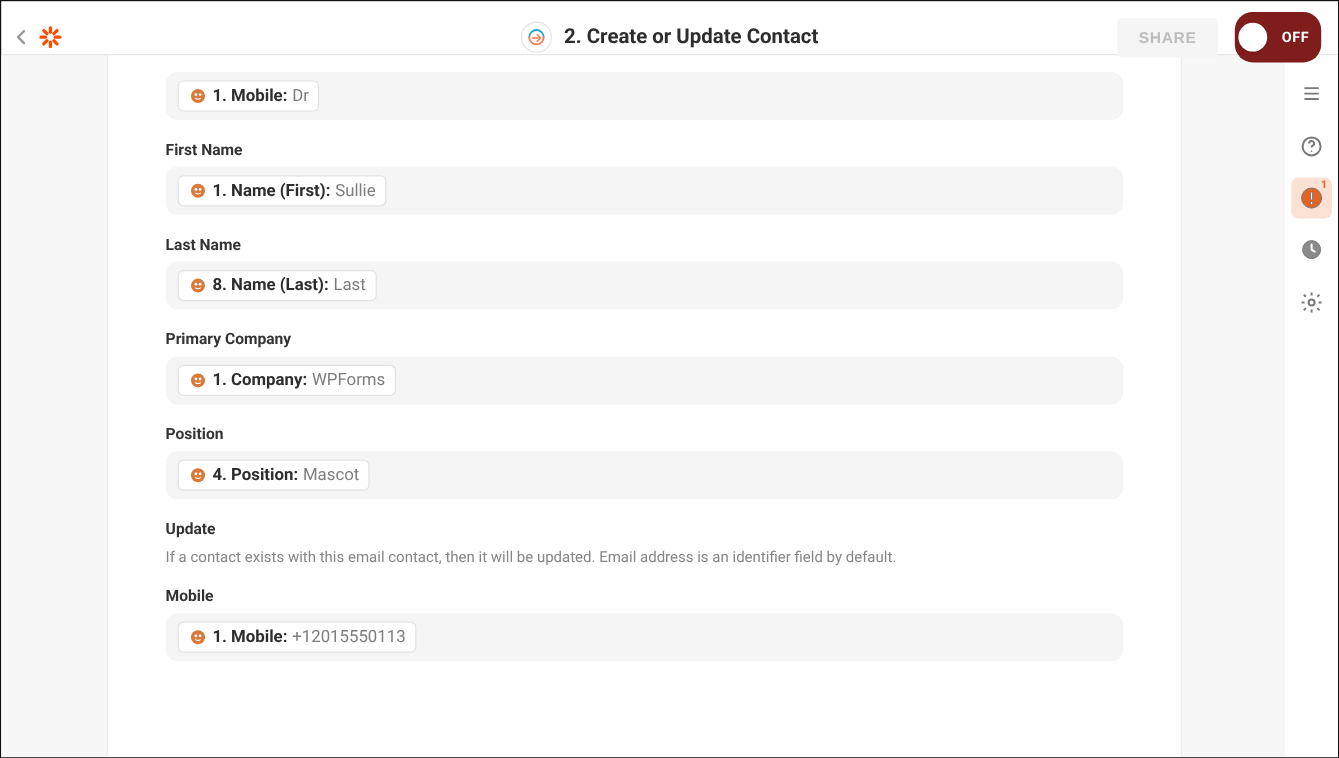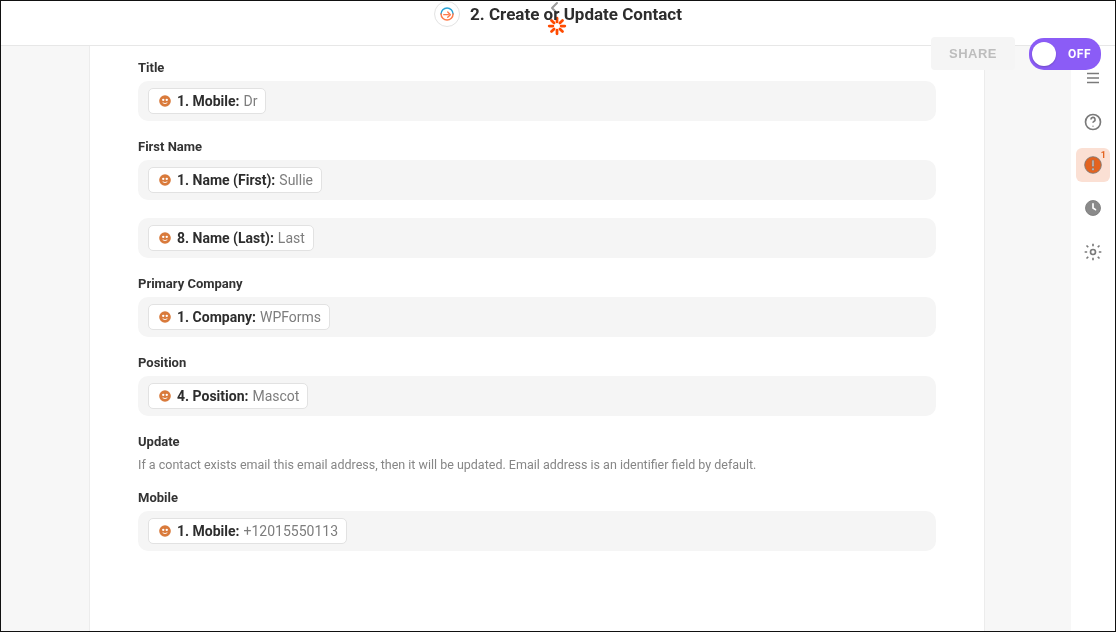--- a/index.html
+++ b/index.html
@@ -1,29 +1,29 @@
 <!DOCTYPE html>
 <html><head>
 <meta charset="utf-8">
 <style>
   * { box-sizing: border-box; margin: 0; padding: 0; }
   html, body { width: 1116px; height: 632px; font-family: -apple-system, BlinkMacSystemFont, "Segoe UI", Roboto, Helvetica, Arial, sans-serif; background: #fff; overflow: hidden; }
   body { position: relative; border: 1px solid #111; }
 
   
-  .topbar { height: 45px; display: flex; align-items: center; border-bottom: 1px solid #e7e7e7; padding: 0 14px 0 8px; position: relative; flex-direction: column; }
+  .topbar { height: 45px; display: flex; align-items: center; border-bottom: 1px solid #e7e7e7; padding: 16px 14px 0 8px; position: relative; }
   .topbar .back { width: 18px; height: 18px; display: flex; align-items: center; justify-content: center; cursor: pointer; }
   .topbar .back svg { stroke: #9a9a9a; }
   .zaplogo { margin-left: 4px; display: flex; align-items: center; }
   .title-wrap { position: absolute; left: 50%; transform: translateX(-50%); display: flex; align-items: center; gap: 10px; }
   .step-icon { width: 26px; height: 26px; border-radius: 50%; background: #fff; border: 1px solid #e3e3e3; display: flex; align-items: center; justify-content: center; }
   .title-text { font-size: 17px; font-weight: 700; color: #2d2d2d; }
   .right-controls { margin-left: auto; display: flex; align-items: center; gap: 14px; justify-content: flex-end; }
   .share-btn { background: #f5f5f5; color: #bdbdbd; font-weight: 700; font-size: 13px; letter-spacing: .5px; border: none; border-radius: 4px; padding: 9px 18px; cursor: pointer; }
-  .toggle { width: 72px; height: 32px; border-radius: 15px; background: #8b5cf6; display: flex; align-items: center; padding: 3px; position: relative; cursor: pointer; }
+  .toggle { width: 72px; height: 42px; border-radius: 15px; background: #7f1d1d; display: flex; align-items: center; padding: 3px; position: relative; cursor: pointer; }
   .toggle .knob { width: 24px; height: 24px; background: #fff; border-radius: 50%; box-shadow: 0 1px 2px rgba(0,0,0,.2); }
   .toggle .tlabel { color: #fff; font-weight: 700; font-size: 12px; letter-spacing: .5px; position: absolute; right: 10px; }
 
   
   .layout { display: flex; height: calc(100% - 45px); }
   .gutter { width: 88px; background: #f7f7f7; }
   .main-panel { flex: 1; background: #fff; border-left: 1px solid #ececec; border-right: 1px solid #ececec; overflow: hidden; padding: 14px 48px 0 48px; }
   .right-gutter { width: 86px; background: #f7f7f7; }
 
   
@@ -88,21 +88,20 @@
     </div>
   </div>
 </div>
 
 <div class="layout">
   <div class="gutter"></div>
 
   <div class="main-panel">
 
     <div class="field">
-      <span class="field-label">Title</span>
       <div class="field-input">
         <span class="pill">
           <span class="source-icon">
               <svg width="14" height="14" viewBox="0 0 24 24">
                 <circle cx="12" cy="12" r="10" fill="#d97a3b"></circle>
                 <circle cx="9" cy="10" r="2" fill="#fff"></circle>
                 <circle cx="15" cy="10" r="2" fill="#fff"></circle>
                 <path d="M8 15 Q12 18 16 15" stroke="#fff" stroke-width="1.5" fill="none"></path>
               </svg>
             </span>
@@ -124,20 +123,21 @@
                 <path d="M8 15 Q12 18 16 15" stroke="#fff" stroke-width="1.5" fill="none"></path>
               </svg>
             </span>
           <span class="k">1. Name (First):</span>
           <span class="v">Sullie</span>
         </span>
       </div>
     </div>
 
     <div class="field">
+      <span class="field-label">Last Name</span>
       <div class="field-input">
         <span class="pill">
           <span class="source-icon">
               <svg width="14" height="14" viewBox="0 0 24 24">
                 <circle cx="12" cy="12" r="10" fill="#d97a3b"></circle>
                 <circle cx="9" cy="10" r="2" fill="#fff"></circle>
                 <circle cx="15" cy="10" r="2" fill="#fff"></circle>
                 <path d="M8 15 Q12 18 16 15" stroke="#fff" stroke-width="1.5" fill="none"></path>
               </svg>
             </span>
@@ -178,21 +178,21 @@
               </svg>
             </span>
           <span class="k">4. Position:</span>
           <span class="v">Mascot</span>
         </span>
       </div>
     </div>
 
     <div class="field">
       <span class="field-label">Update</span>
-      <div class="help">If a contact exists email this email address, then it will be updated. Email address is an identifier field by default.</div>
+      <div class="help">If a contact exists with this email contact, then it will be updated. Email address is an identifier field by default.</div>
     </div>
 
     <div class="field">
       <span class="field-label">Mobile</span>
       <div class="field-input">
         <span class="pill">
           <span class="source-icon">
               <svg width="14" height="14" viewBox="0 0 24 24">
                 <circle cx="12" cy="12" r="10" fill="#d97a3b"></circle>
                 <circle cx="9" cy="10" r="2" fill="#fff"></circle>

